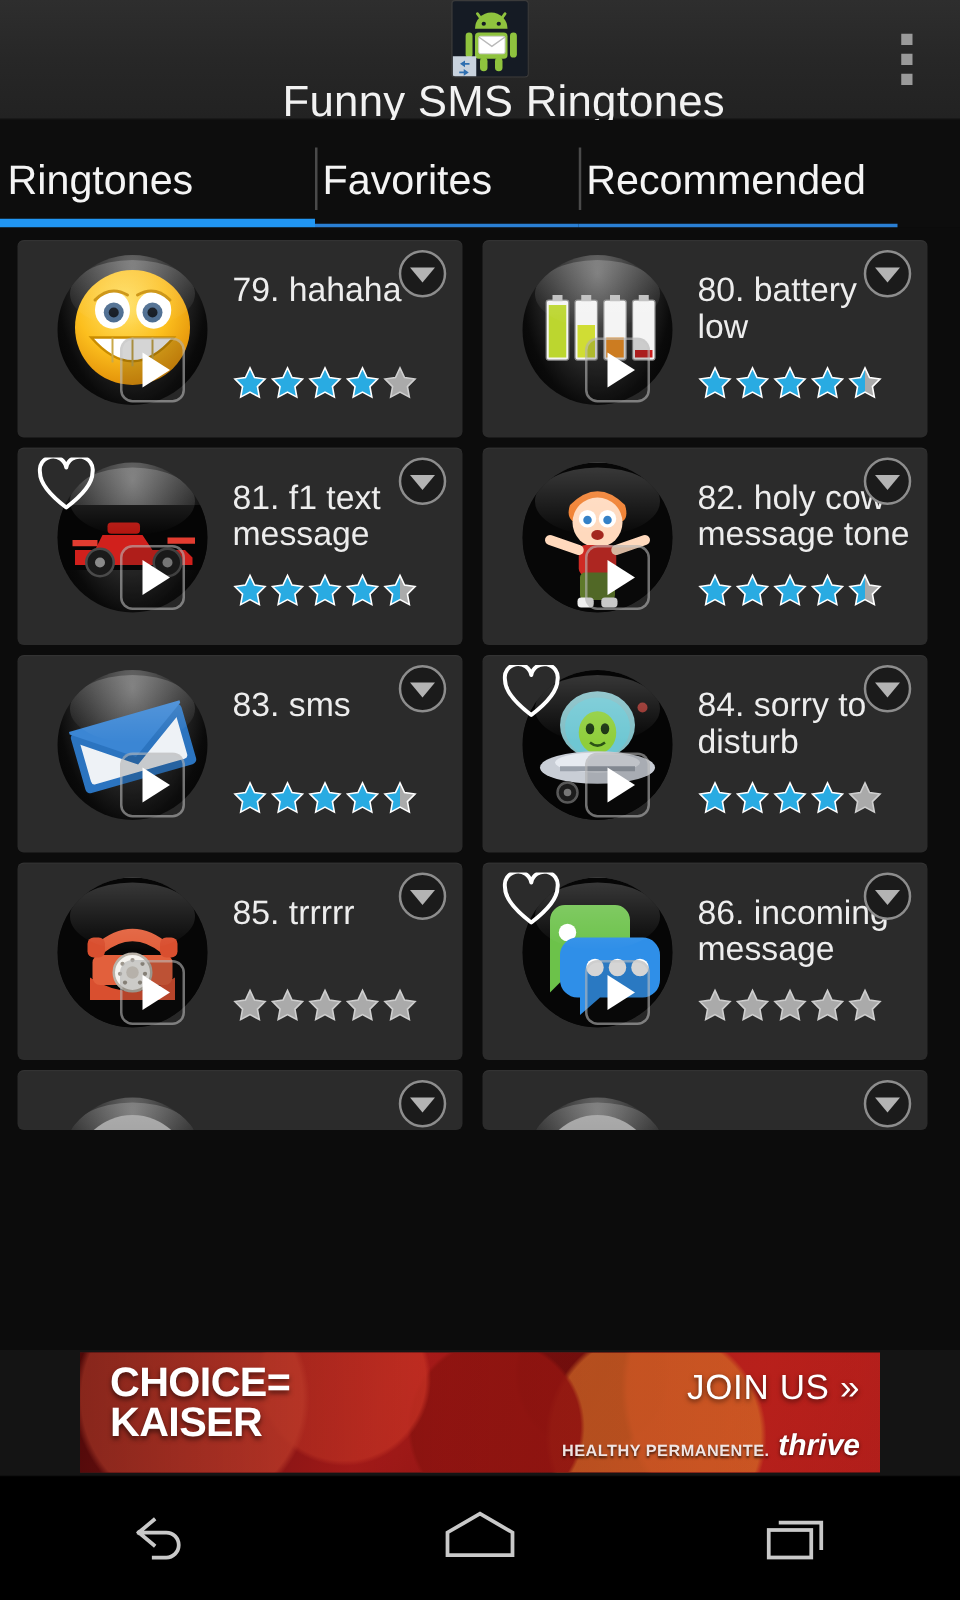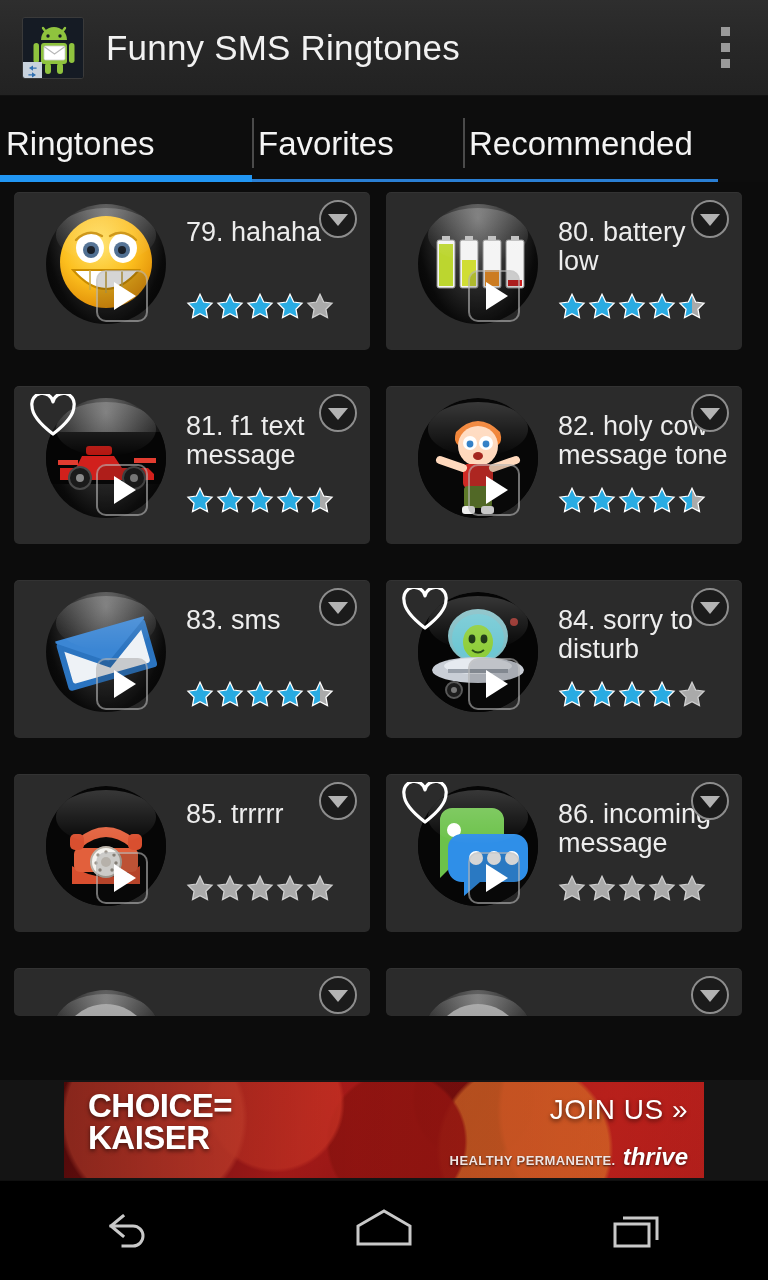--- a/index.html
+++ b/index.html
@@ -24,20 +24,21 @@
   
   .action-bar {
     height: 96px;
     min-height: 96px;
     background: linear-gradient(to bottom, #2e2e2e 0%, #272727 50%, #222222 100%);
     display: flex;
     align-items: center;
     padding: 0 6px 0 22px;
     border-bottom: 1px solid #111;
     position: relative;
+    flex-direction: column;
   }
 
   .app-icon {
     width: 62px;
     height: 62px;
     border-radius: 3px;
     background: radial-gradient(ellipse at 35% 30%, #2b3340 0%, #131820 70%, #0a0d12 100%);
     position: relative;
     flex: 0 0 auto;
     overflow: hidden;
@@ -127,21 +128,21 @@
   .list-area {
     flex: 1 1 auto;
     position: relative;
     overflow: hidden;
     background: #0c0c0c;
     padding: 10px 14px 0 14px;
   }
   .grid {
     display: flex;
     flex-wrap: wrap;
-    gap: 36px 16px;
+    gap: 8px 16px;
   }
   .card {
     width: 356px;
     height: 158px;
     background: #2b2b2b;
     border-radius: 5px;
     position: relative;
     overflow: hidden;
     cursor: pointer;
     box-shadow: 0 1px 0 rgba(255,255,255,0.04) inset;

